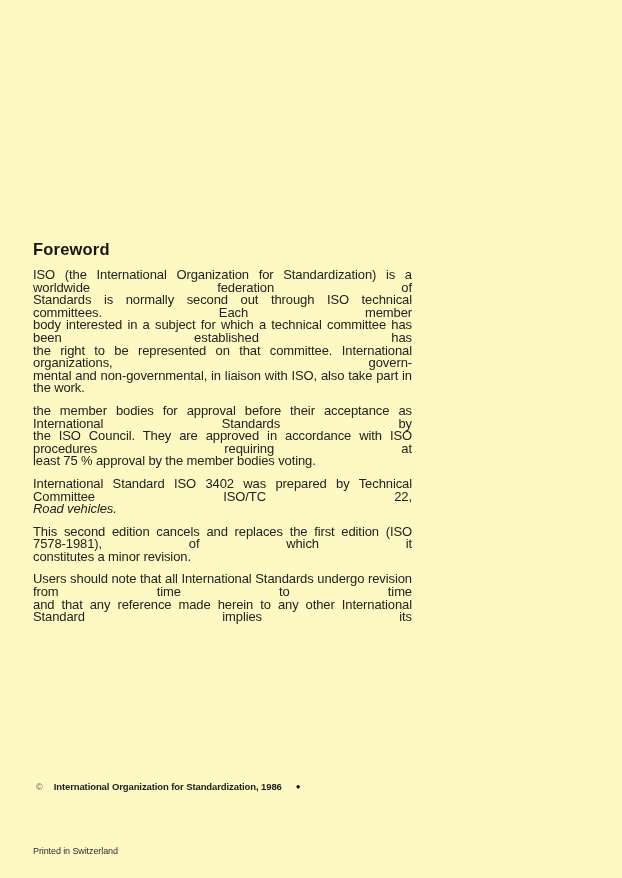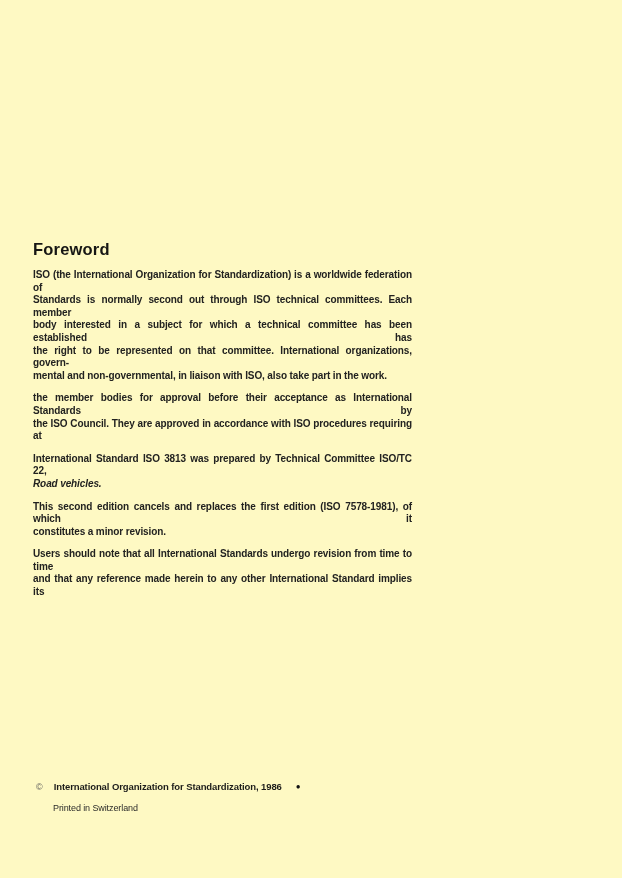--- a/index.html
+++ b/index.html
@@ -31,27 +31,26 @@
     line-height: 16px;
     font-weight: 700;
     letter-spacing: 0.2px;
     margin: 0 0 12px 0;
     color: #161614;
   }
   .para {
     margin: 0 0 10px 0;
   }
   .line {
-    font-size: 10px;
+    font-size: 13px;
     line-height: 12.6px;
     letter-spacing: -0.1px;
     word-spacing: -0.1px;
     text-align: justify;
     color: #222220;
-    font-weight: bold;
   }
   .line.j {
     text-align-last: justify;
   }
   .line.italic {
     font-style: italic;
   }
   .committee-para .line {
     margin: 0;
   }
@@ -77,26 +76,25 @@
     letter-spacing: -0.1px;
   }
   .footer-bullet {
     font-size: 8px;
     margin-left: 14px;
     color: #111;
   }
   .printed-in {
     position: absolute;
     left: 33px;
-    top: 803px;
+    top: 846px;
     font-size: 9px;
     line-height: 11px;
     letter-spacing: -0.1px;
     color: #2c2c2a;
-    margin-left: 20px;
   }
 </style>
 </head>
 <body>
 
 <div class="doc-page">
 
   <main class="content">
 
     <h1 class="foreword-title">Foreword</h1>
@@ -105,24 +103,25 @@
       <div class="line j">ISO (the International Organization for Standardization) is a worldwide federation of</div>
       <div class="line j">Standards is normally second out through ISO technical committees. Each member</div>
       <div class="line j">body interested in a subject for which a technical committee has been established has</div>
       <div class="line j">the right to be represented on that committee. International organizations, govern-</div>
       <div class="line">mental and non-governmental, in liaison with ISO, also take part in the work.</div>
     </div>
 
     <div class="para">
       <div class="line j">the member bodies for approval before their acceptance as International Standards by</div>
       <div class="line j">the ISO Council. They are approved in accordance with ISO procedures requiring at</div>
+      <div class="line">least 75 % approval by the member bodies voting.</div>
     </div>
 
     <div class="para committee-para">
-      <div class="line j">International Standard ISO 3813 was prepared by Technical Committee ISO/TC 22,</div>
+      <div class="line j">International Standard ISO 3402 was prepared by Technical Committee ISO/TC 22,</div>
       <div class="line italic">Road vehicles.</div>
     </div>
 
     <div class="para">
       <div class="line j">This second edition cancels and replaces the first edition (ISO 7578-1981), of which it</div>
       <div class="line">constitutes a minor revision.</div>
     </div>
 
     <div class="para">
       <div class="line j">Users should note that all International Standards undergo revision from time to time</div>

